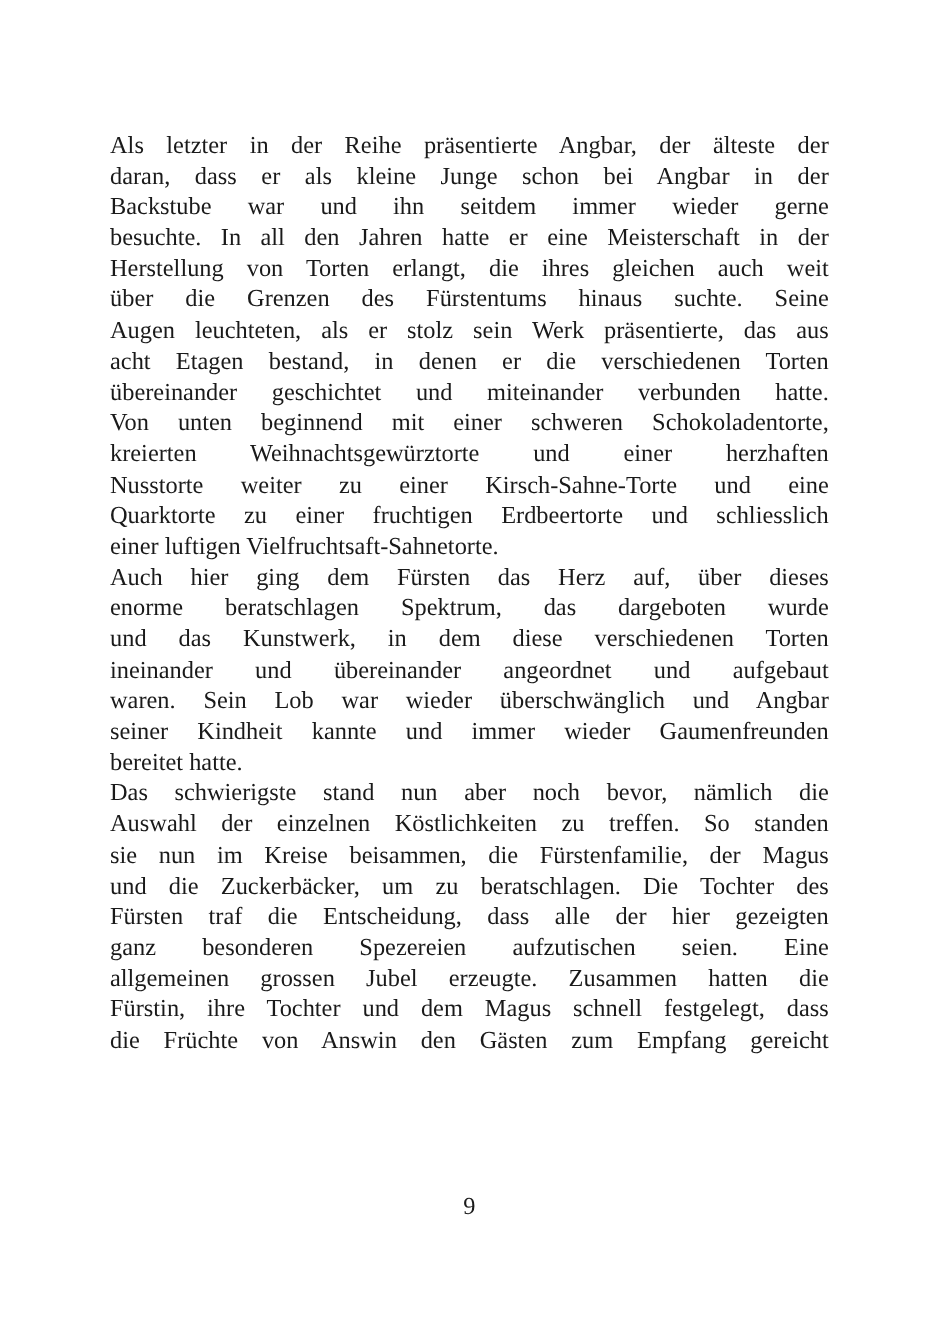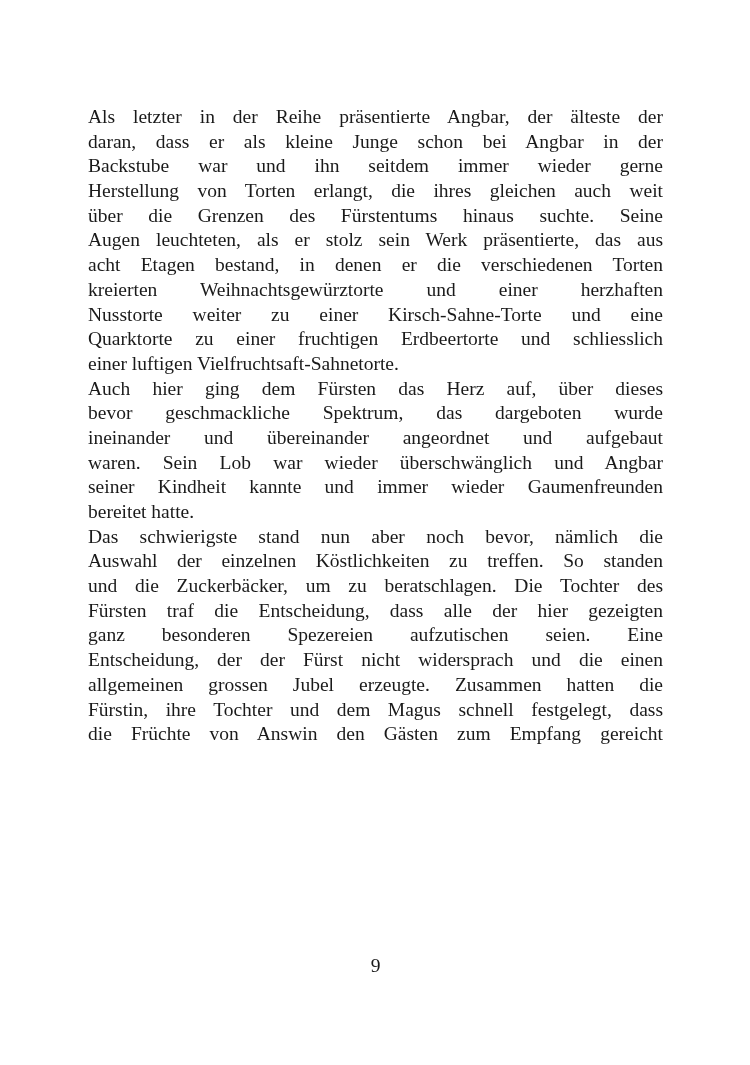--- a/index.html
+++ b/index.html
@@ -53,43 +53,47 @@
 </style>
 </head>
 <body>
 
 <div class="book-page">
   <div class="text-block" id="text-block">
       <div class="paragraph">
         <div class="line">Als letzter in der Reihe präsentierte Angbar, der älteste der</div>
         <div class="line">daran, dass er als kleine Junge schon bei Angbar in der</div>
         <div class="line">Backstube war und ihn seitdem immer wieder gerne</div>
+        <div class="line">besuchte. In all den Jahren hatte er eine Meisterschaft in der</div>
         <div class="line">Herstellung von Torten erlangt, die ihres gleichen auch weit</div>
         <div class="line">über die Grenzen des Fürstentums hinaus suchte. Seine</div>
         <div class="line">Augen leuchteten, als er stolz sein Werk präsentierte, das aus</div>
         <div class="line">acht Etagen bestand, in denen er die verschiedenen Torten</div>
+        <div class="line">übereinander geschichtet und miteinander verbunden hatte.</div>
+        <div class="line">Von unten beginnend mit einer schweren Schokoladentorte,</div>
         <div class="line">kreierten Weihnachtsgewürztorte und einer herzhaften</div>
         <div class="line">Nusstorte weiter zu einer Kirsch-Sahne-Torte und eine</div>
         <div class="line">Quarktorte zu einer fruchtigen Erdbeertorte und schliesslich</div>
         <div class="line flush-left">einer luftigen Vielfruchtsaft-Sahnetorte.</div>
       </div>
       <div class="paragraph">
         <div class="line">Auch hier ging dem Fürsten das Herz auf, über dieses</div>
-        <div class="line">bevor geschmackliche Spektrum, das dargeboten wurde</div>
+        <div class="line">enorme beratschlagen Spektrum, das dargeboten wurde</div>
+        <div class="line">und das Kunstwerk, in dem diese verschiedenen Torten</div>
         <div class="line">ineinander und übereinander angeordnet und aufgebaut</div>
         <div class="line">waren. Sein Lob war wieder überschwänglich und Angbar</div>
         <div class="line">seiner Kindheit kannte und immer wieder Gaumenfreunden</div>
         <div class="line flush-left">bereitet hatte.</div>
       </div>
       <div class="paragraph">
         <div class="line">Das schwierigste stand nun aber noch bevor, nämlich die</div>
         <div class="line">Auswahl der einzelnen Köstlichkeiten zu treffen. So standen</div>
+        <div class="line">sie nun im Kreise beisammen, die Fürstenfamilie, der Magus</div>
         <div class="line">und die Zuckerbäcker, um zu beratschlagen. Die Tochter des</div>
         <div class="line">Fürsten traf die Entscheidung, dass alle der hier gezeigten</div>
         <div class="line">ganz besonderen Spezereien aufzutischen seien. Eine</div>
-        <div class="line">Entscheidung, der der Fürst nicht widersprach und die einen</div>
         <div class="line">allgemeinen grossen Jubel erzeugte. Zusammen hatten die</div>
         <div class="line">Fürstin, ihre Tochter und dem Magus schnell festgelegt, dass</div>
         <div class="line">die Früchte von Answin den Gästen zum Empfang gereicht</div>
       </div>
     </div>
   <div class="page-number">9</div>
 </div>
 
 </body></html>

